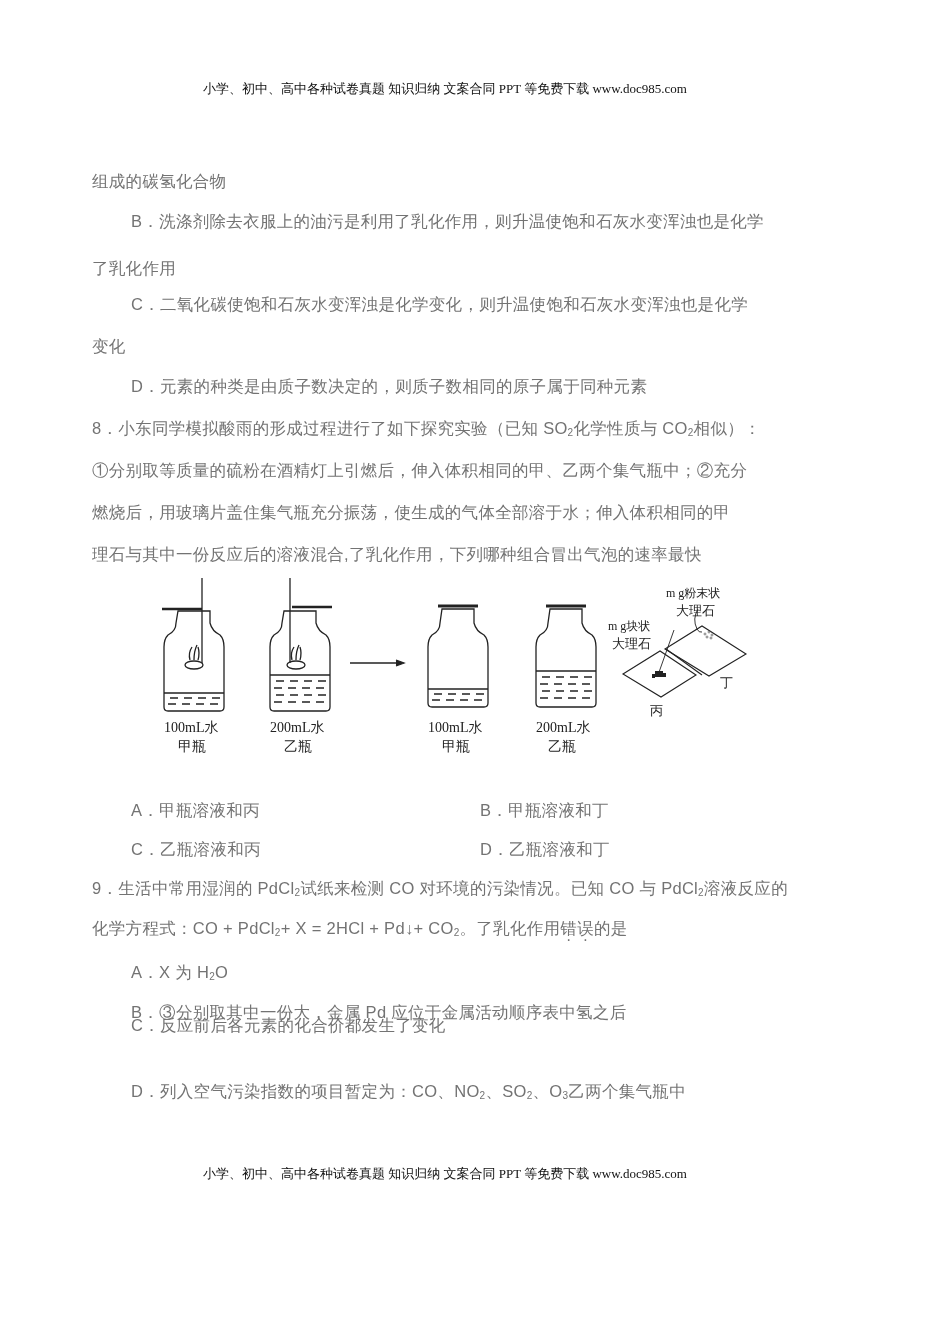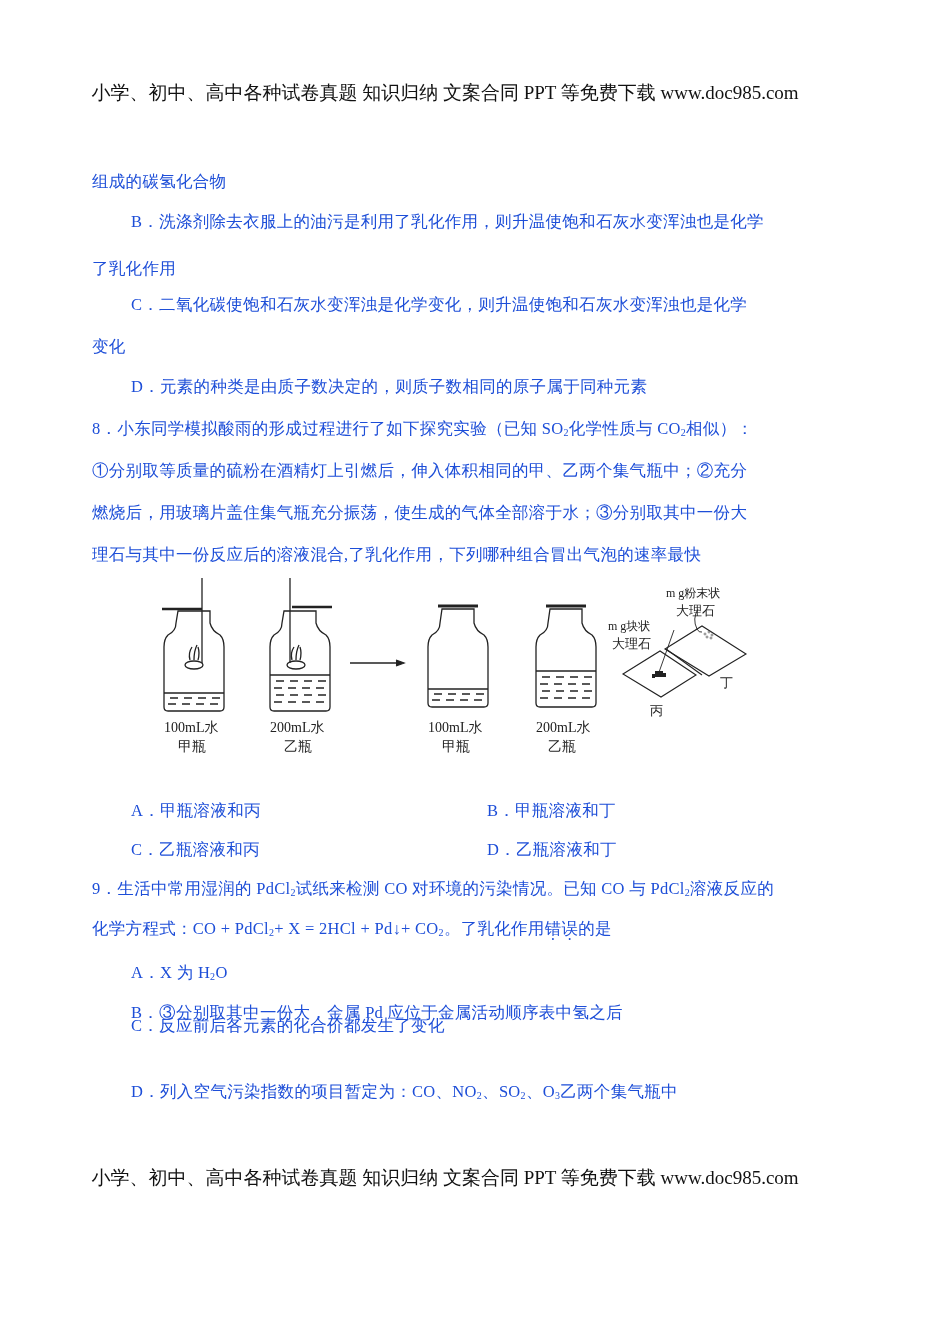--- a/index.html
+++ b/index.html
@@ -1,28 +1,28 @@
 <!DOCTYPE html>
 <html><head>
   <meta charset="utf-8">
   <style>
     html, body { margin: 0; padding: 0; background: #ffffff; }
     body { width: 950px; height: 1342px; position: relative; overflow: hidden; color: #111; }
     .header, .footer {
       position: absolute; left: 0; width: 890px; text-align: center;
-      font-family: "Liberation Serif", "DejaVu Serif", serif; font-size: 19px; color: #111;
+      font-family: "Liberation Serif", "DejaVu Serif", serif; font-size: 13px; color: #111;
     }
     .header { top: 80px; }
     .footer { top: 1165px; }
     .line {
-      position: absolute; left: 92px; font-family: Liberation Serif, serif;
-      font-size: 16.5px; white-space: nowrap; color: #1d4ed8; letter-spacing: 0.3px;
+      position: absolute; left: 92px; font-family: Liberation Sans, sans-serif;
+      font-size: 16.5px; white-space: nowrap; color: #737373; letter-spacing: 0.3px;
     }
     .ind { left: 131px; }
-    .col2 { left: 480px; margin-left: 7px; }
+    .col2 { left: 480px; }
     sub { font-size: 10px; vertical-align: -2px; }
     .dot { position: relative; }
     .dot::after { content: "·"; position: absolute; left: 50%; transform: translateX(-50%); top: 12px; font-size: 16px; }
     .figure { position: absolute; left: 150px; top: 575px; width: 650px; height: 185px; }
     .figlabel { font-family: "Liberation Serif", "DejaVu Serif", serif; font-size: 14px; fill: #222; }
   </style>
 </head>
 <body>
 
 <div class="header">小学、初中、高中各种试卷真题 知识归纳 文案合同 PPT 等免费下载   www.doc985.com</div>
@@ -31,21 +31,21 @@
 <div class="line ind" style="top:211px">B．洗涤剂除去衣服上的油污是利用了乳化作用，则升温使饱和石灰水变浑浊也是化学</div>
 <div class="line" style="top:258px">了乳化作用</div>
 <div class="line ind" style="top:294px">C．二氧化碳使饱和石灰水变浑浊是化学变化，则升温使饱和石灰水变浑浊也是化学</div>
 <div class="line" style="top:336px">变化</div>
 <div class="line ind" style="top:376px">D．元素的种类是由质子数决定的，则质子数相同的原子属于同种元素</div>
 
 <div class="line" style="top:418px">
   <span>8．小东同学模拟酸雨的形成过程进行了如下探究实验（已知 SO</span><sub>2</sub><span>化学性质与 CO</span><sub>2</sub><span>相似）：</span>
 </div>
 <div class="line" style="top:460px">①分别取等质量的硫粉在酒精灯上引燃后，伸入体积相同的甲、乙两个集气瓶中；②充分</div>
-<div class="line" style="top:502px">燃烧后，用玻璃片盖住集气瓶充分振荡，使生成的气体全部溶于水；③分别取其中一份大</div>
+<div class="line" style="top:502px">燃烧后，用玻璃片盖住集气瓶充分振荡，使生成的气体全部溶于水；伸入体积相同的甲</div>
 <div class="line" style="top:544px">理石与其中一份反应后的溶液混合,了乳化作用，下列哪种组合冒出气泡的速率最快</div>
 
 <div class="figure">
   <svg width="650" height="185" viewBox="0 0 650 185" xmlns="http://www.w3.org/2000/svg">
     <g stroke="#222" stroke-width="1.3" fill="none">
 
       <g>
         <line x1="12" y1="34" x2="52" y2="34" stroke-width="2.5"></line>
         <path d="M28 36 L60 36 L60 48 Q62 56 70 60 Q74 64 74 72 L74 132 Q74 136 70 136 L18 136 Q14 136 14 132 L14 72 Q14 64 18 60 Q26 56 26 48 Z"></path>
         <line x1="52" y1="3" x2="52" y2="88"></line>

